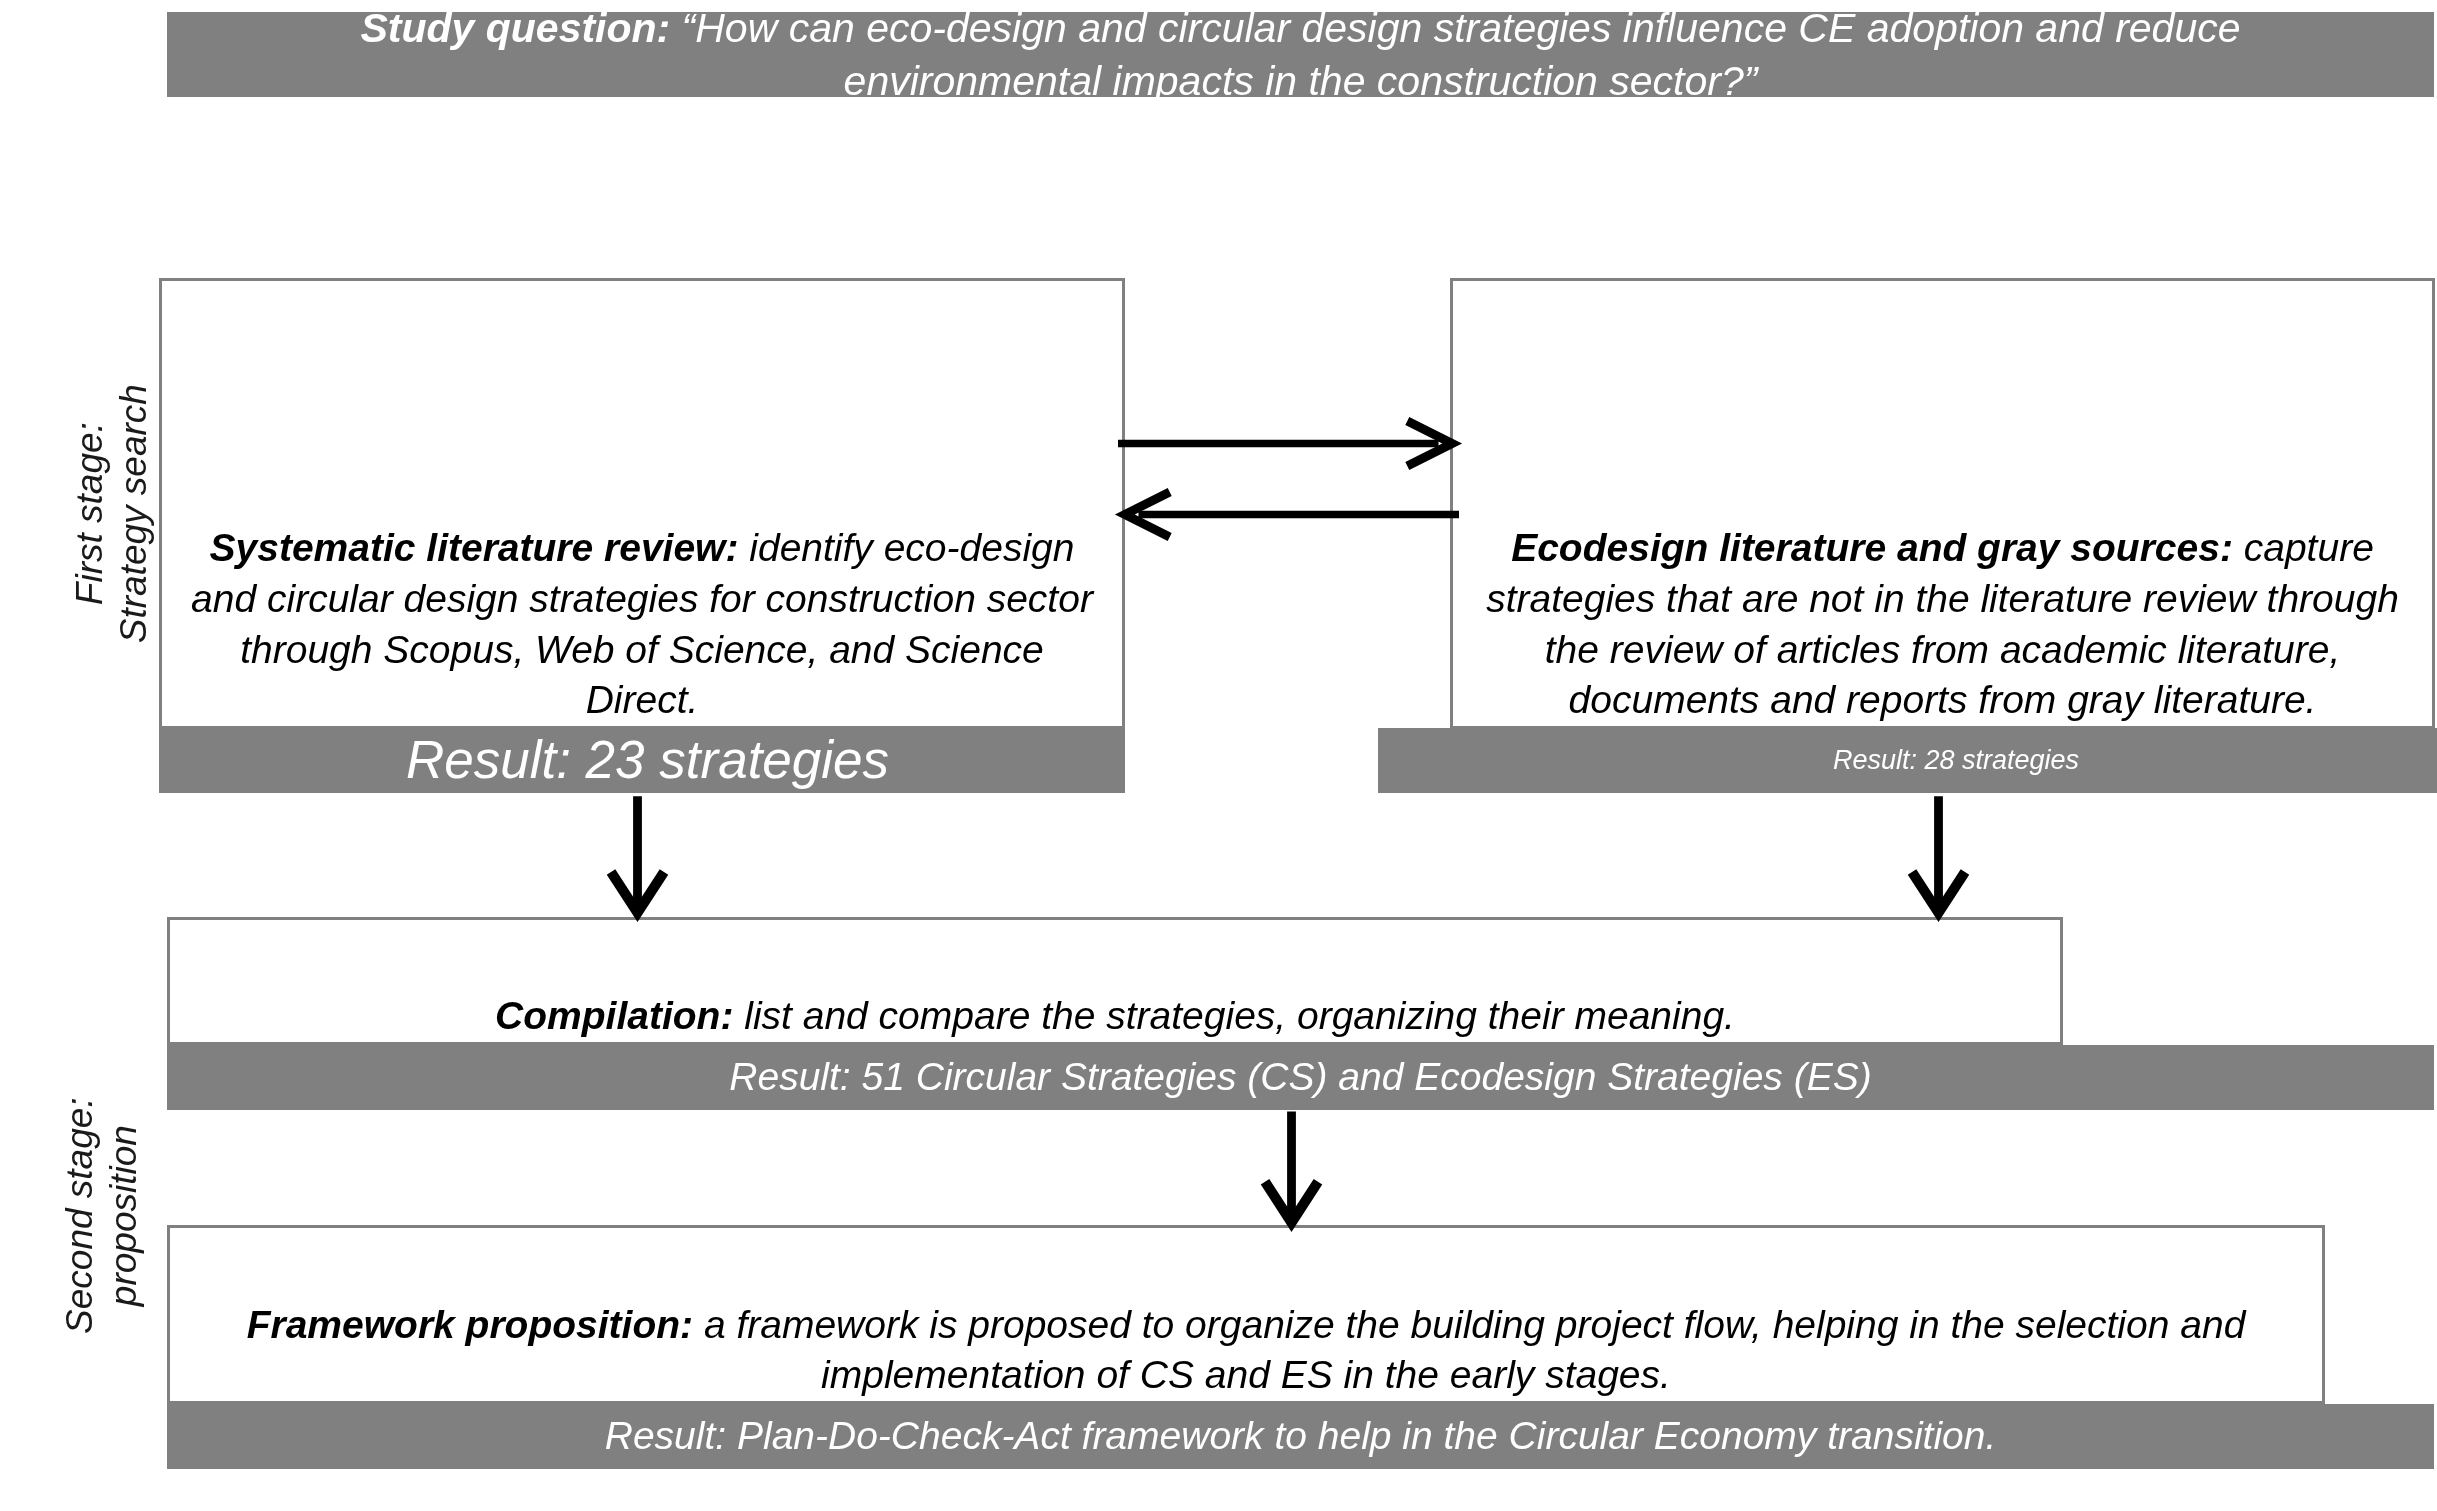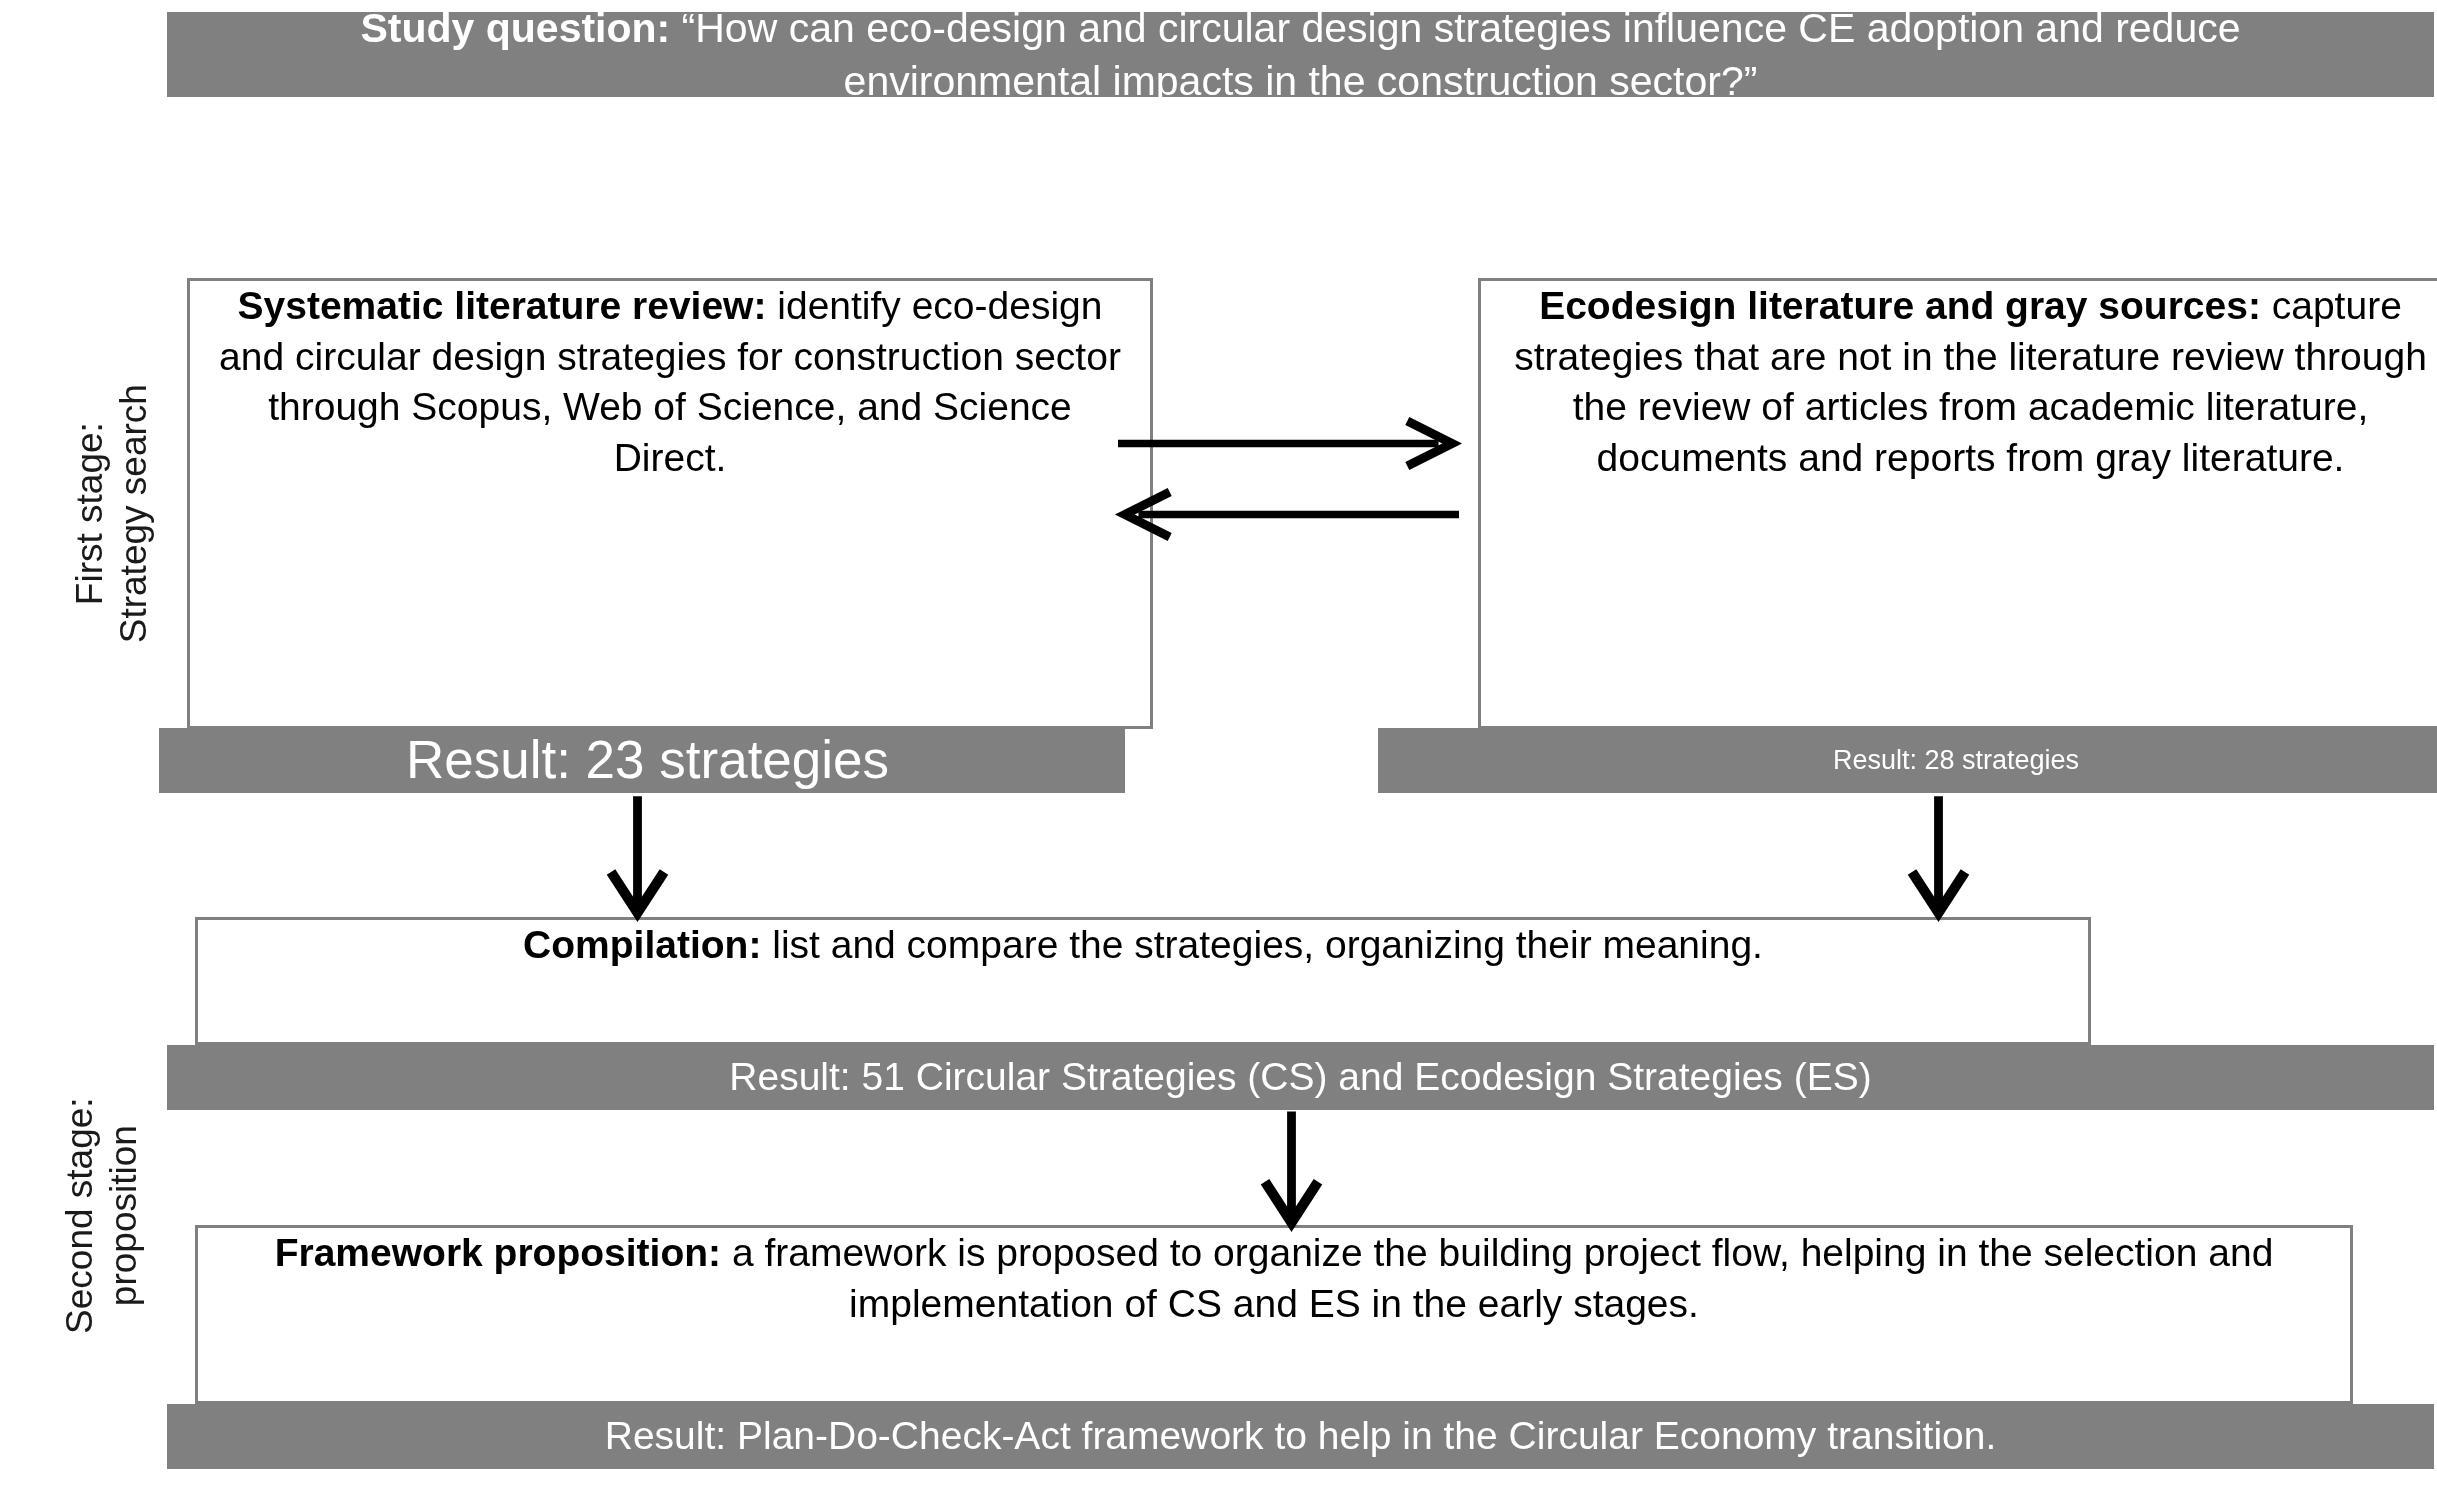--- a/index.html
+++ b/index.html
@@ -13,44 +13,44 @@
     font-family: "Liberation Sans", sans-serif;
     position: relative;
     overflow: hidden;
   }
 
   #diagram {
     position: absolute;
     left: 0; top: 0;
     width: 2438px;
     height: 1512px;
+    font-style: italic;
   }
 
   
   .gray-bar {
     position: absolute;
     background: #808080;
     color: #ffffff;
     display: flex;
     align-items: center;
     justify-content: center;
     text-align: center;
     box-sizing: border-box;
   }
   .white-box {
     position: absolute;
     background: #ffffff;
     border: 3.4px solid #808080;
     box-sizing: border-box;
     display: flex;
-    align-items: flex-start;
+    align-items: flex-end;
     justify-content: center;
     text-align: center;
     color: #000000;
-    margin-left: 28px;
   }
   .box-text {
     padding: 0 19px;
     line-height: 1.30;
   }
   b { font-weight: bold; }
 
   
   #study-question {
     left: 167px;

